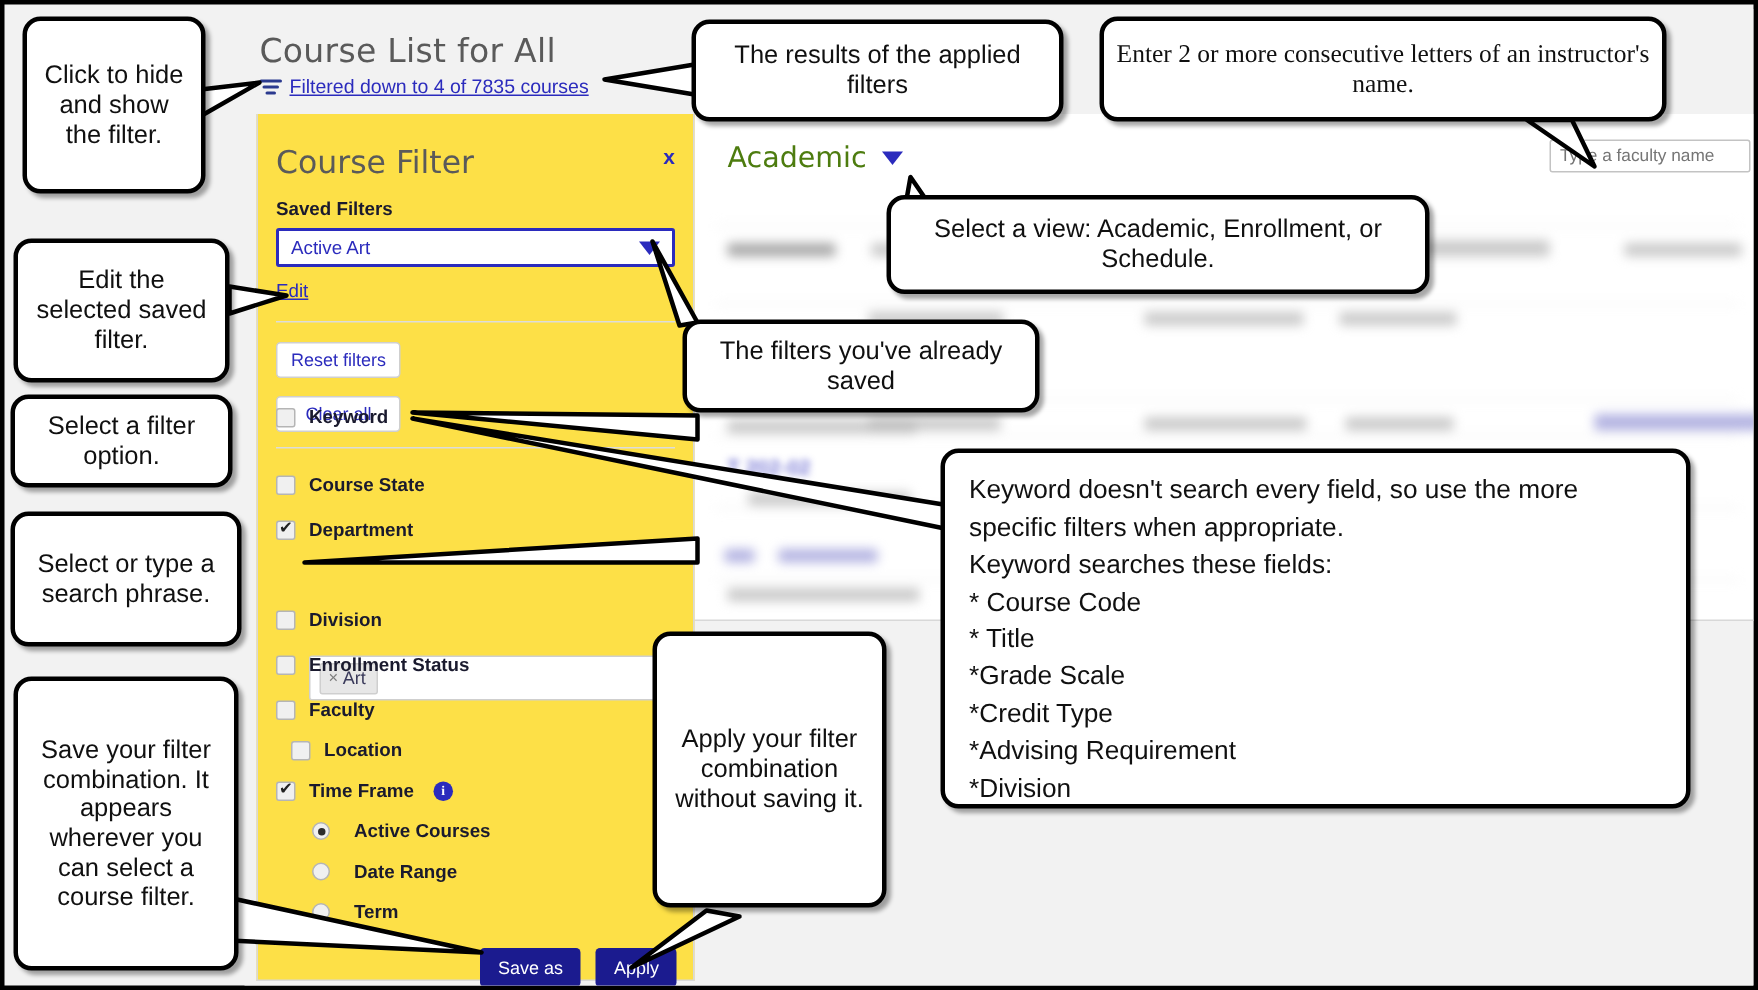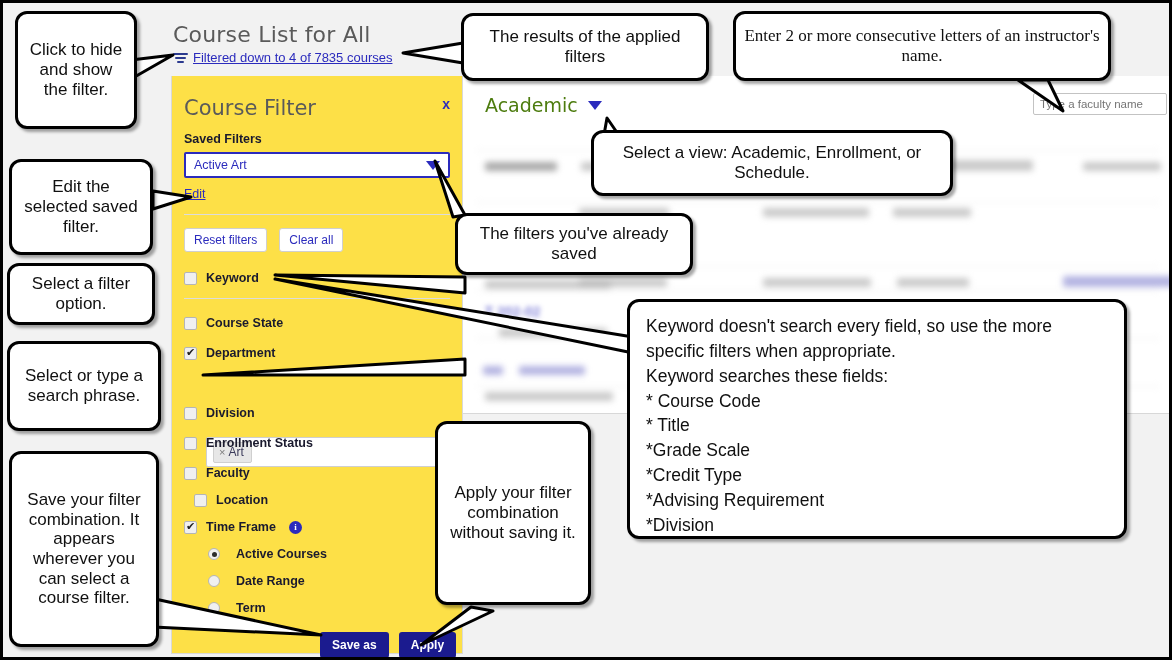--- a/index.html
+++ b/index.html
@@ -75,21 +75,21 @@
     width:0;height:0;border-left:7px solid transparent;border-right:7px solid transparent;
     border-top:9px solid #2b2bbd;
   }
   #edit-link {
     position:absolute; left:12px; top:111px;
     font-size:12.5px; color:#2b2bbd; text-decoration:underline; cursor:pointer;
   }
   #panel-divider {
     position:absolute; left:12px; top:138px; width:266px; height:1px; background:#dcdcdc;
   }
-  #btn-row { position:absolute; left:12px; top:152px; display:flex; gap:12px; }
+  #btn-row { position:absolute; left:12px; top:152px; display:flex; gap:12px;flex-direction:column; }
   .ghost-btn {
     font-size:12px; color:#2b2bbd; background:#fff;
     border:1px solid #cfcfcf; border-radius:3px; padding:4px 9px; cursor:pointer;
     font-family:"Liberation Sans", sans-serif;
   }
   #keyword-row { position:absolute; left:12px; top:195px; }
   #kw-divider {
     position:absolute; left:12px; top:222px; width:266px; height:1px; background:#dcdcdc;
   }
   .opt-row {
@@ -128,21 +128,21 @@
   }
   .rdo.sel::after{
     content:""; position:absolute; left:2.5px; top:2.5px; width:5px;height:5px;
     border-radius:50%; background:#2c2c2c;
   }
   .rdo-label { font-size:12.5px; color:#1a1a2e; font-weight:bold; }
   #action-row {
     position:absolute; left:148px; top:556px; display:flex; gap:10px;
   }
   .primary-btn {
-    background:#1b1b8f; color:#fff; font-size:12px; font-weight:bold;
+    background:#1b1b8f; color:#fff; font-size:12px; font-weight:normal;
     border:none; border-radius:3px; padding:6px 12px; cursor:pointer;
     font-family:"Liberation Sans", sans-serif;
   }
 
   
   #content {
     position:absolute; left:300px; top:70px; right:0; height:338px;
     background:#fff; border-bottom:1px solid #d8d8d8;
     overflow:hidden;
   }

